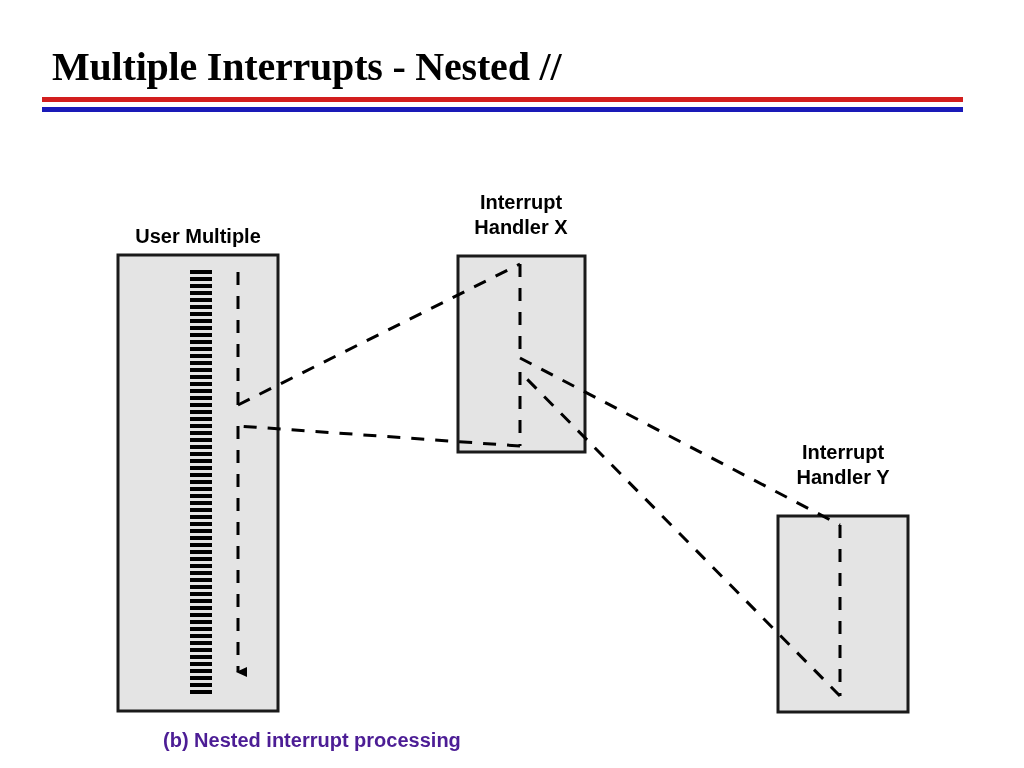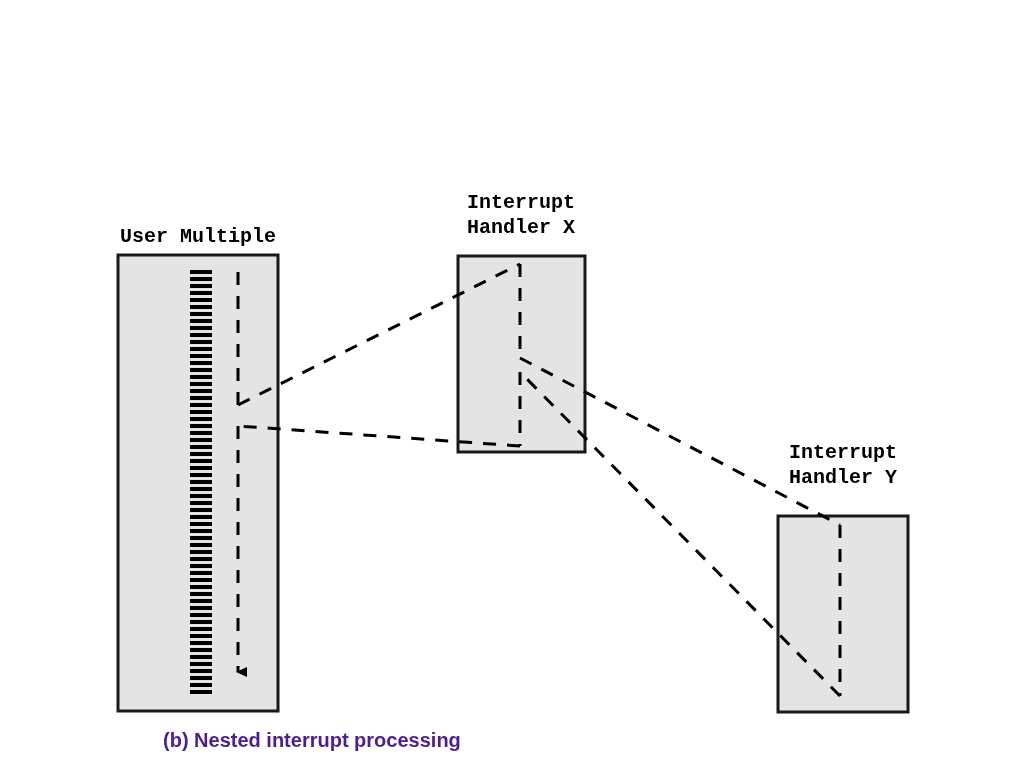--- a/index.html
+++ b/index.html
@@ -56,21 +56,21 @@
   #diagram {
     position: absolute;
     left: 0; top: 0;
     width: 1024px;
     height: 768px;
   }
   #diagram svg { display: block; }
 
   .box-label {
     position: absolute;
-    font-family: Liberation Mono, monospace;
+    font-family: Liberation Sans, sans-serif;
     font-weight: bold;
     font-size: 20px;
     line-height: 25px;
     color: #000000;
     text-align: center;
     white-space: pre-line;
   }
   #label-user-program { left: 118px; top: 224px; width: 160px; }
   #label-handler-x    { left: 451px; top: 190px; width: 140px; }
   #label-handler-y    { left: 772px; top: 440px; width: 142px; }
@@ -88,20 +88,25 @@
     color: #4c1d95;
     white-space: nowrap;
     margin-left: 45px;
   }
 </style>
 </head>
 <body>
 
 <div id="slide">
 
+  <div id="title-block">
+    <div id="slide-title">Multiple Interrupts - Nested //</div>
+    <div class="rule" id="rule-red"></div>
+    <div class="rule" id="rule-blue"></div>
+  </div>
 
   <div id="diagram">
 
     <svg width="1024" height="768" viewBox="0 0 1024 768" xmlns="http://www.w3.org/2000/svg">
 
       <defs>
         <marker id="arrow-down" markerWidth="12" markerHeight="12" refX="5" refY="9" orient="auto" markerUnits="userSpaceOnUse">
           <path d="M0,0 L10,0 L5,11 Z" fill="#000000"></path>
         </marker>
       </defs>

